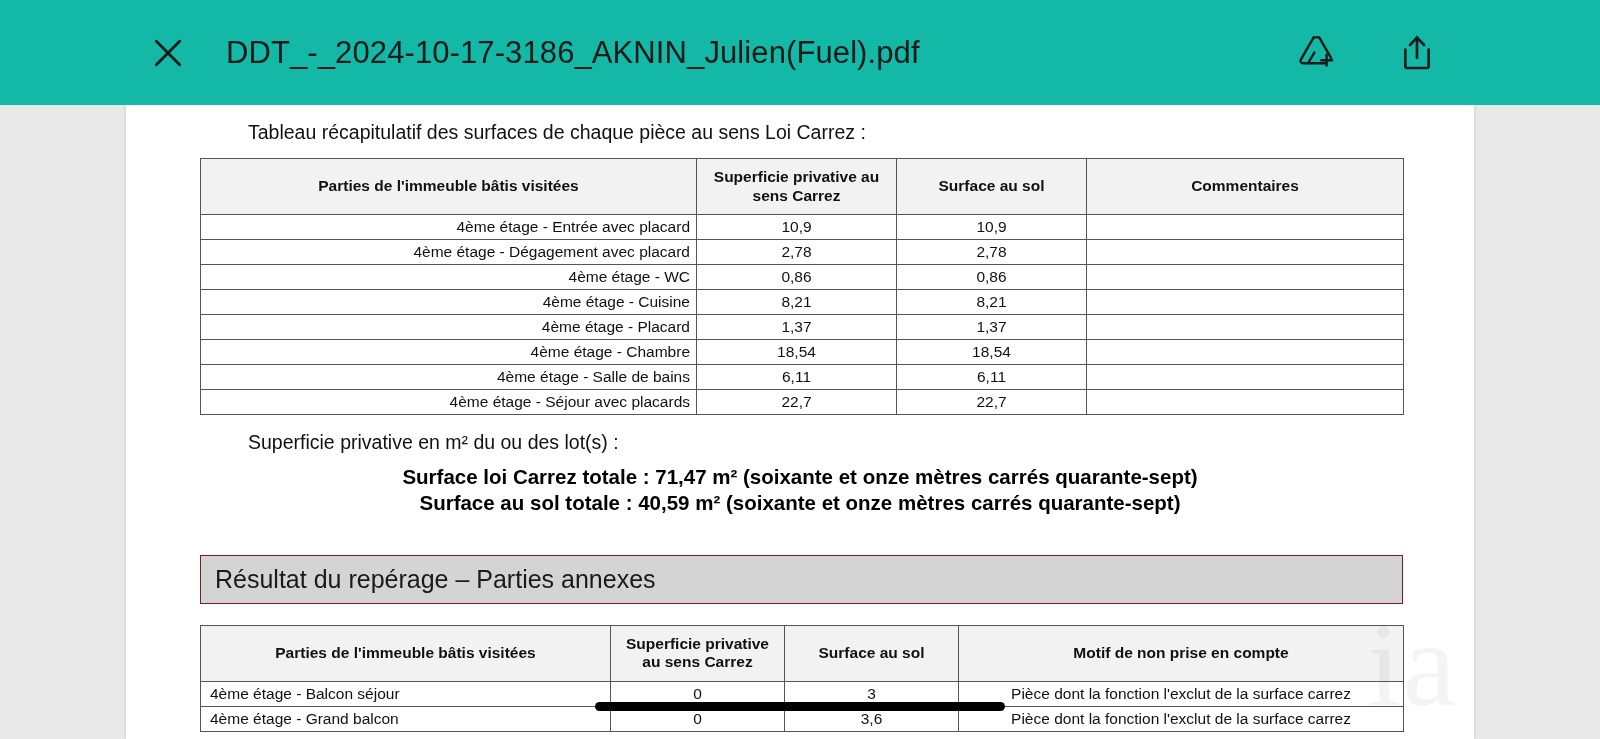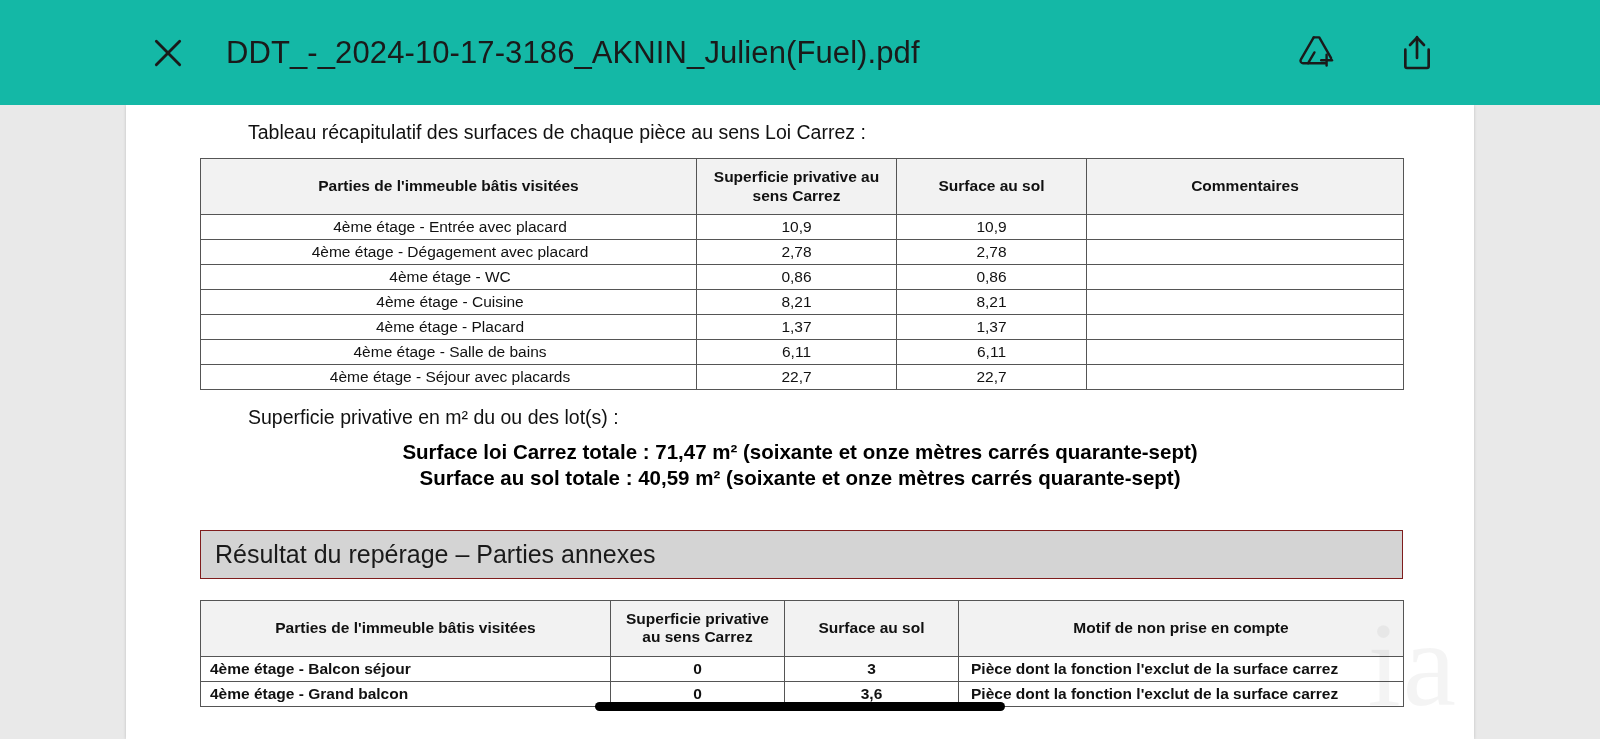--- a/index.html
+++ b/index.html
@@ -117,21 +117,21 @@
   }
   table.surfaces thead th {
     background: #f2f2f2;
     font-weight: bold;
     text-align: center;
     font-size: 15.5px;
     padding: 9px 6px;
     line-height: 1.2;
   }
   table.surfaces td.lbl {
-    text-align: center;
+    text-align: right;
     padding-left: 9px;
   }
   table.surfaces td.num {
     text-align: center;
   }
   table.surfaces td.cmt {
     text-align: center;
   }
   .row-h { height: 22px; }
 
@@ -164,34 +164,33 @@
   table.annexes {
     border-collapse: collapse;
     width: 1203px;
     margin-top: 21px;
     table-layout: fixed;
   }
   table.annexes th,
   table.annexes td {
     border: 1px solid #555;
     font-size: 15.5px;
-    padding: 3px 12px;
+    padding: 3px 24px;
     color: #111;
-    font-weight: bold;
   }
   table.annexes thead th {
     background: #f2f2f2;
     font-weight: bold;
     text-align: center;
     padding: 9px 6px;
     line-height: 1.2;
   }
   table.annexes td.lbl { text-align: left; padding-left: 9px; }
   table.annexes td.num { text-align: center; }
-  table.annexes td.motif { }
+  table.annexes td.motif { text-align: center; }
 
   .scroll-pill {
     position: absolute;
     left: 50%;
     transform: translateX(-50%);
     bottom: 28px;
     width: 410px;
     height: 9px;
     border-radius: 5px;
     background: #000;
@@ -276,20 +275,26 @@
           <td class="num">8,21</td>
           <td class="cmt"></td>
         </tr>
         <tr class="row-h">
           <td class="lbl">4ème étage - Placard</td>
           <td class="num">1,37</td>
           <td class="num">1,37</td>
           <td class="cmt"></td>
         </tr>
         <tr class="row-h">
+          <td class="lbl">4ème étage - Chambre</td>
+          <td class="num">18,54</td>
+          <td class="num">18,54</td>
+          <td class="cmt"></td>
+        </tr>
+        <tr class="row-h">
           <td class="lbl">4ème étage - Salle de bains</td>
           <td class="num">6,11</td>
           <td class="num">6,11</td>
           <td class="cmt"></td>
         </tr>
         <tr class="row-h">
           <td class="lbl">4ème étage - Séjour avec placards</td>
           <td class="num">22,7</td>
           <td class="num">22,7</td>
           <td class="cmt"></td>

